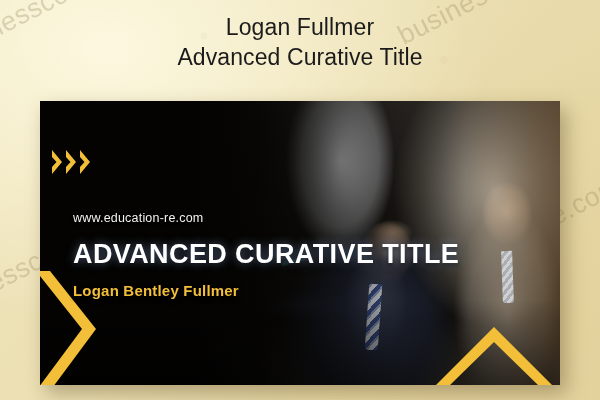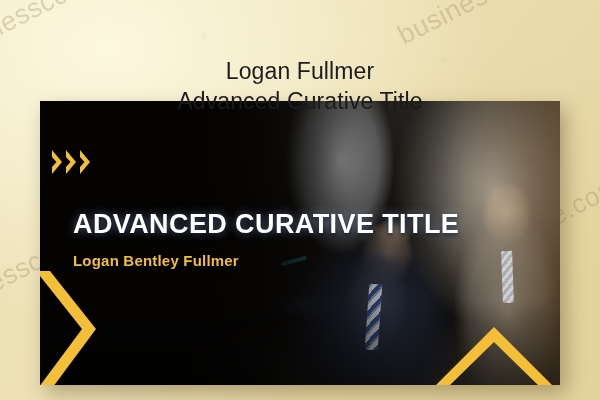--- a/index.html
+++ b/index.html
@@ -225,21 +225,20 @@
   }
 
   
   #headings {
     position: absolute;
     left: 0;
     top: 13px;
     width: 600px;
     text-align: center;
     z-index: 3;
-    margin-top: 44px;
   }
   #page-title {
     color: #1b1b1b;
     font-size: 23px;
     font-weight: 400;
     line-height: 1.25;
     letter-spacing: .1px;
   }
   #page-subtitle {
     color: #1b1b1b;
@@ -300,18 +299,19 @@
       </svg>
     </div>
 
     <div id="corner-triangle">
       <svg viewBox="0 0 120 62" width="120" height="62">
         <path d="M60 2 L118 60 L104 60 L60 17 L16 60 L2 60 Z" fill="#f3bf39"></path>
       </svg>
     </div>
 
     <div id="card-text">
+      <div id="card-url">www.education-re.com</div>
       <div id="card-heading">ADVANCED CURATIVE TITLE</div>
       <div id="card-author">Logan Bentley Fullmer</div>
     </div>
 
   </div>
 </div>
 
 </body></html>

